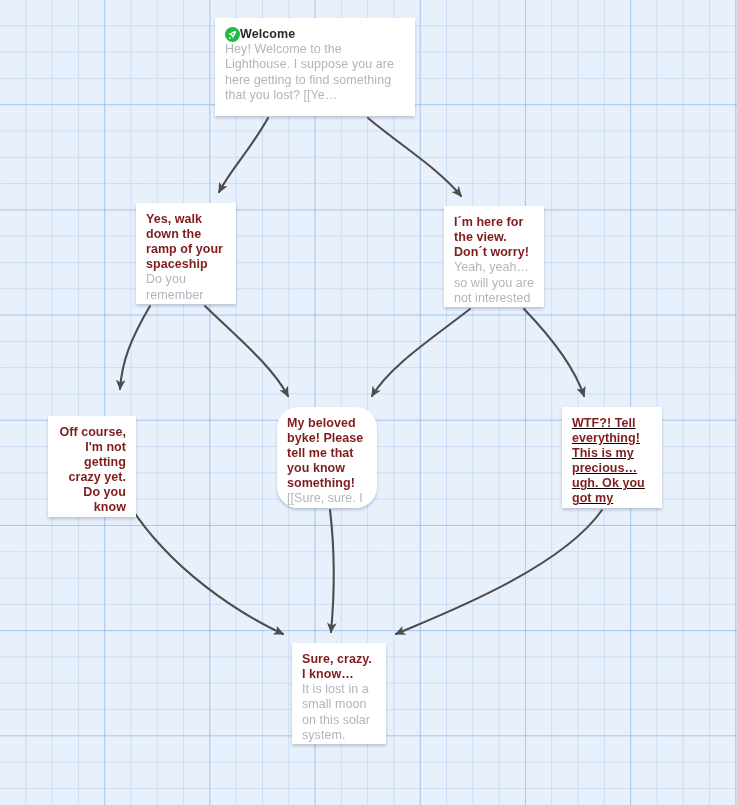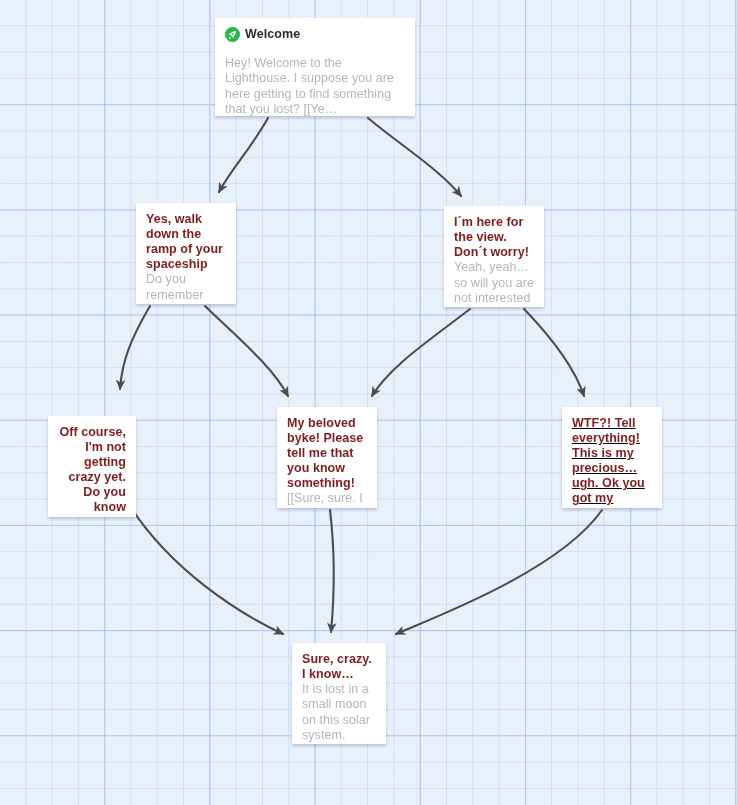--- a/index.html
+++ b/index.html
@@ -46,22 +46,21 @@
     background: #ffffff;
     box-sizing: border-box;
     overflow: hidden;
     box-shadow: 0 2px 3px rgba(60,80,110,0.28);
     padding: 9px 10px 0 10px;
   }
 
   .node-head {
     display: flex;
     align-items: center;
-    gap: 5px;
-    margin-bottom: 14px;
+    margin-bottom: 0;
   }
 
   .rocket-icon {
     flex: 0 0 auto;
     width: 15px;
     height: 15px;
     display: block;
   }
 
   .node-title {
@@ -139,21 +138,21 @@
     <div class="node-title-block">I´m here for the view. Don´t worry!</div>
     <div class="node-body">Yeah, yeah… so will you are not interested on</div>
   </div>
 
   <div class="node" style="left: 48px; top: 416px; width: 88px; height: 101px; text-align: right;">
 
     <div class="node-title-block">Off course, I'm not getting crazy yet. Do you know something?</div>
     <div class="node-body">[[Sure, sure. I</div>
   </div>
 
-  <div class="node" style="left: 277px; top: 407px; width: 100px; height: 101px;">
+  <div class="node" style="left: 277px; top: 407px; width: 100px; height: 101px; border-radius: 21px;">
 
     <div class="node-title-block">My beloved byke! Please tell me that you know something!</div>
     <div class="node-body">[[Sure, sure. I</div>
   </div>
 
   <div class="node" style="left: 562px; top: 407px; width: 100px; height: 101px; text-decoration: underline;">
 
     <div class="node-title-block">WTF?! Tell everything! This is my precious… ugh. Ok you got my</div>
 
   </div>

